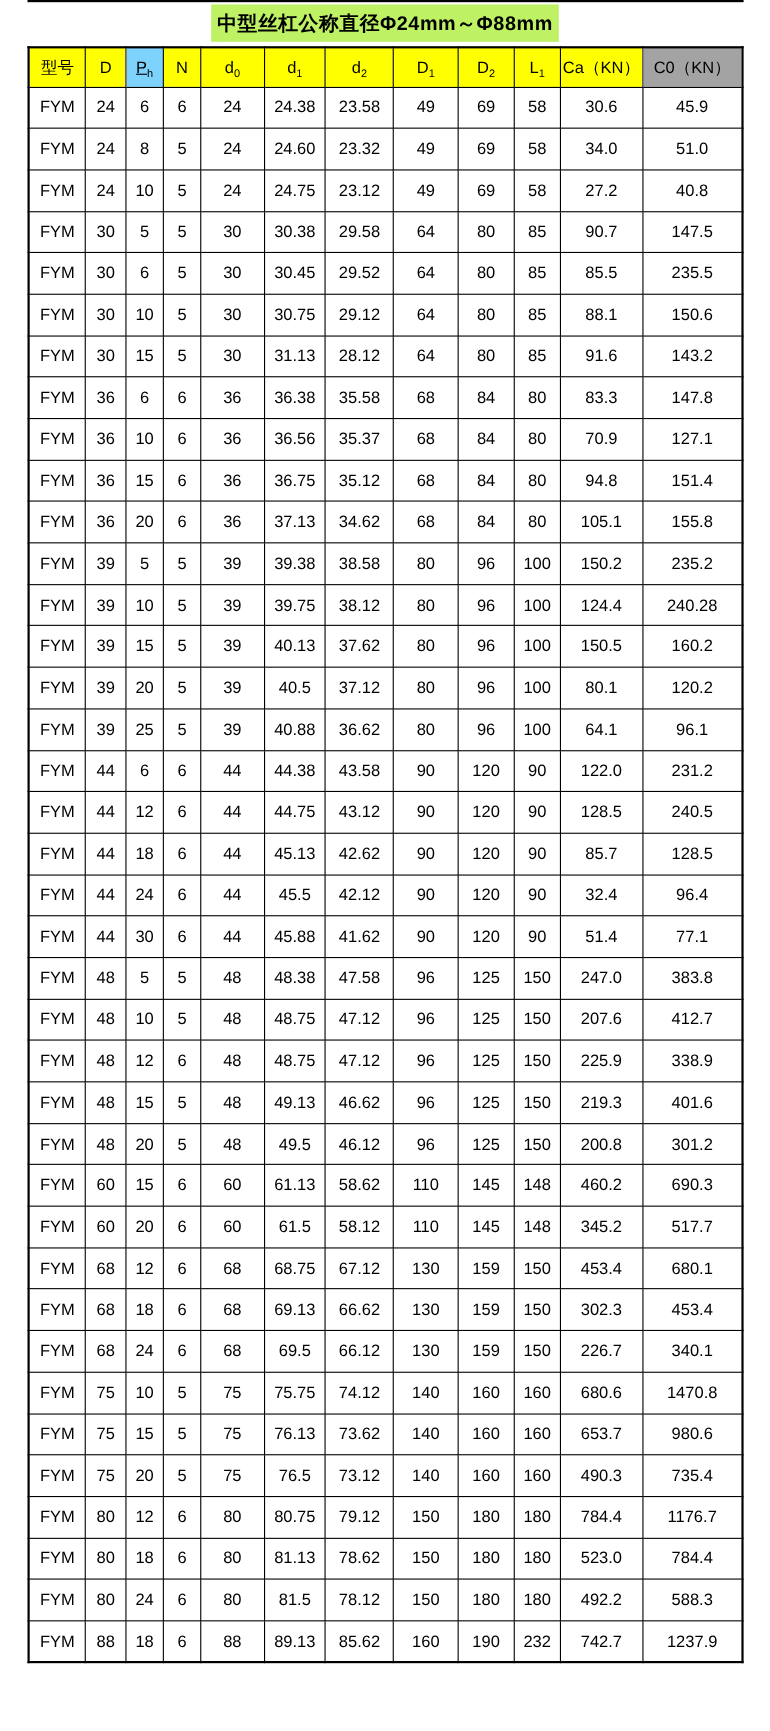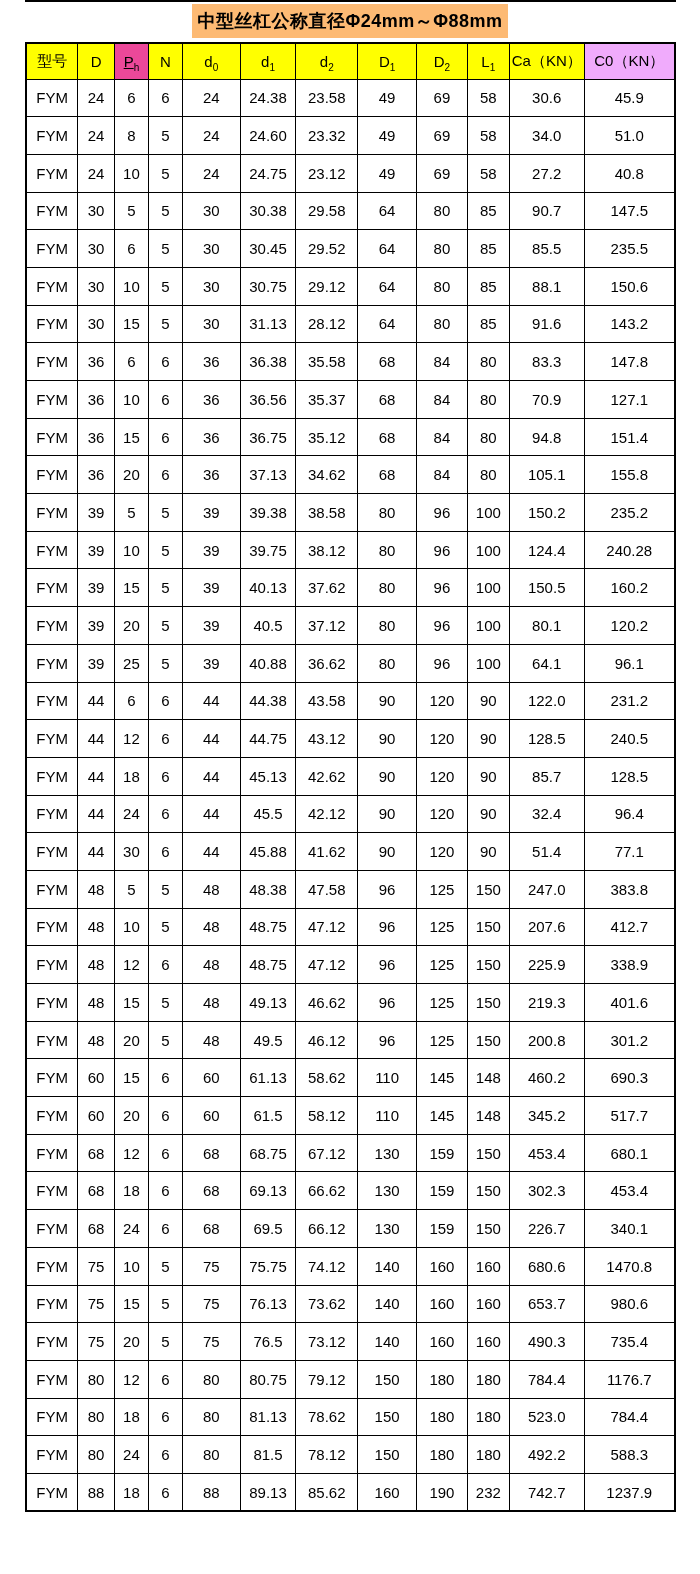--- a/index.html
+++ b/index.html
@@ -26,21 +26,21 @@
     height: 2px;
     background: #000;
   }
   .title-row {
     padding-top: 4px;
     height: 42px;
     text-align: center;
   }
   .title {
     display: inline-block;
-    background: #fdba74;
+    background: #bef264;
     color: #000;
     font-weight: bold;
     font-size: 18px;
     line-height: 34px;
     padding: 0 5px;
     letter-spacing: 0.5px;
   }
   table.spec-table {
     border-collapse: collapse;
     table-layout: fixed;
@@ -81,30 +81,30 @@
 <div class="page">
   <div class="top-line"></div>
   <div class="title-row">
     <span class="title">中型丝杠公称直径Φ24mm～Φ88mm</span>
   </div>
   <table class="spec-table">
     <thead>
       <tr id="header-row">
           <th style="width: 8%; background: rgb(255, 255, 0);">型号</th>
           <th style="width: 5.6%; background: rgb(255, 255, 0);">D</th>
-          <th style="width: 5.3%; background: #ec4899; text-decoration: underline;">P<sub>h</sub></th>
+          <th style="width: 5.3%; background: #7dd3fc; text-decoration: underline;">P<sub>h</sub></th>
           <th style="width: 5.2%; background: rgb(255, 255, 0);">N</th>
           <th style="width: 8.9%; background: rgb(255, 255, 0);">d<sub>0</sub></th>
           <th style="width: 8.6%; background: rgb(255, 255, 0);">d<sub>1</sub></th>
           <th style="width: 9.5%; background: rgb(255, 255, 0);">d<sub>2</sub></th>
           <th style="width: 9.1%; background: rgb(255, 255, 0);">D<sub>1</sub></th>
           <th style="width: 7.8%; background: rgb(255, 255, 0);">D<sub>2</sub></th>
           <th style="width: 6.5%; background: rgb(255, 255, 0);">L<sub>1</sub></th>
           <th style="width: 11.5%; background: rgb(255, 255, 0);">Ca（KN）</th>
-          <th style="width: 14%; background: #f0abfc;">C0（KN）</th>
+          <th style="width: 14%; background: #a3a3a3;">C0（KN）</th>
         </tr>
     </thead>
     <tbody id="table-body">
         <tr>
           <td>FYM</td>
           <td>24</td>
           <td>6</td>
           <td>6</td>
           <td>24</td>
           <td>24.38</td>

